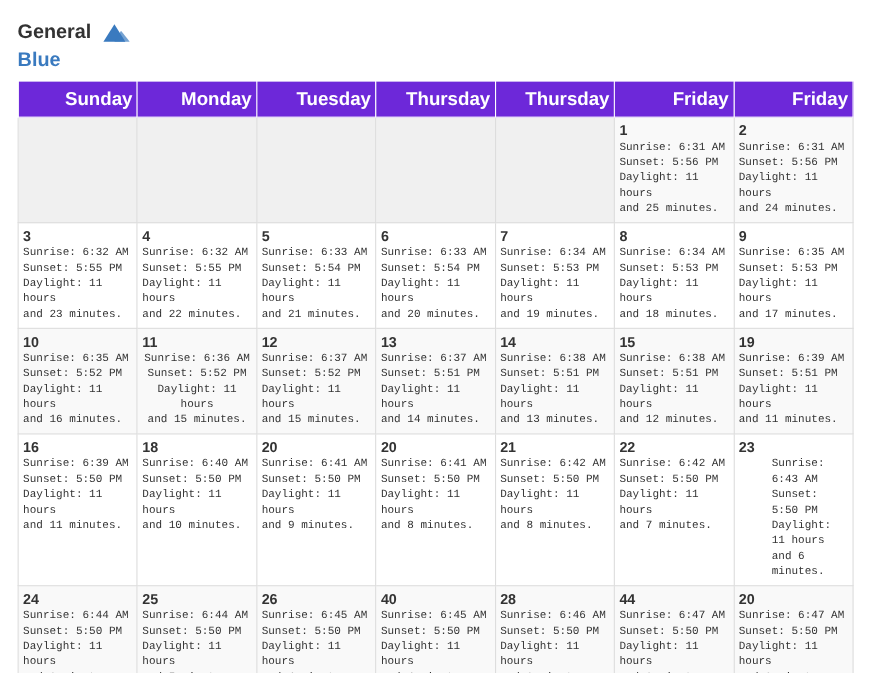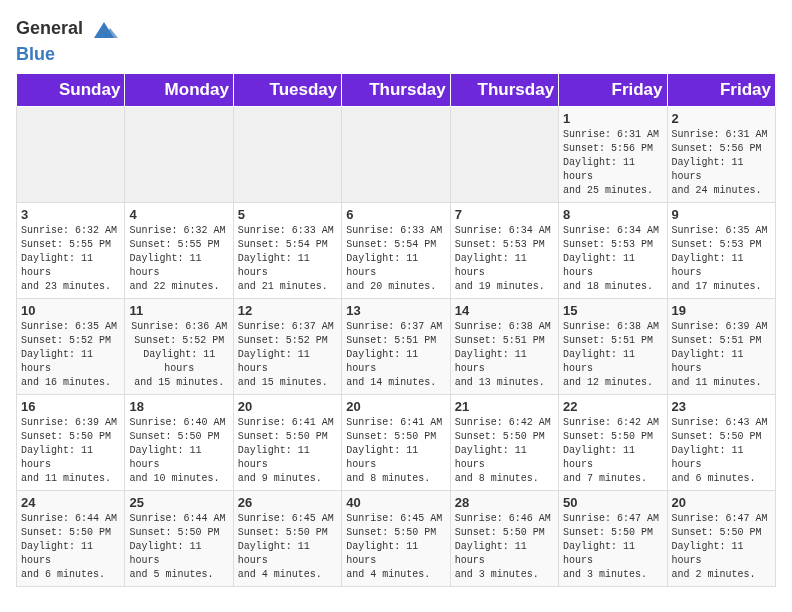--- a/index.html
+++ b/index.html
@@ -272,21 +272,21 @@
         </td>
         <td>
           <span class="day-number">22</span>
           <div class="day-info" style="white-space: pre-line;">Sunrise: 6:42 AM
 Sunset: 5:50 PM
 Daylight: 11 hours
 and 7 minutes.</div>
         </td>
         <td>
           <span class="day-number">23</span>
-          <div class="day-info" style="white-space: pre-line;">Sunrise: 6:43 AM
+          <div class="day-info" style="white-space: pre-line; margin-left: 30px;">Sunrise: 6:43 AM
 Sunset: 5:50 PM
 Daylight: 11 hours
 and 6 minutes.</div>
         </td>
       </tr>
       <tr>
         <td>
           <span class="day-number">24</span>
           <div class="day-info" style="white-space: pre-line;">Sunrise: 6:44 AM
 Sunset: 5:50 PM
@@ -315,21 +315,21 @@
 and 4 minutes.</div>
         </td>
         <td>
           <span class="day-number">28</span>
           <div class="day-info" style="white-space: pre-line;">Sunrise: 6:46 AM
 Sunset: 5:50 PM
 Daylight: 11 hours
 and 3 minutes.</div>
         </td>
         <td>
-          <span class="day-number">50</span>
+          <span class="day-number">44</span>
           <div class="day-info" style="white-space: pre-line;">Sunrise: 6:47 AM
 Sunset: 5:50 PM
 Daylight: 11 hours
 and 3 minutes.</div>
         </td>
         <td>
           <span class="day-number">20</span>
           <div class="day-info" style="white-space: pre-line;">Sunrise: 6:47 AM
 Sunset: 5:50 PM
 Daylight: 11 hours

